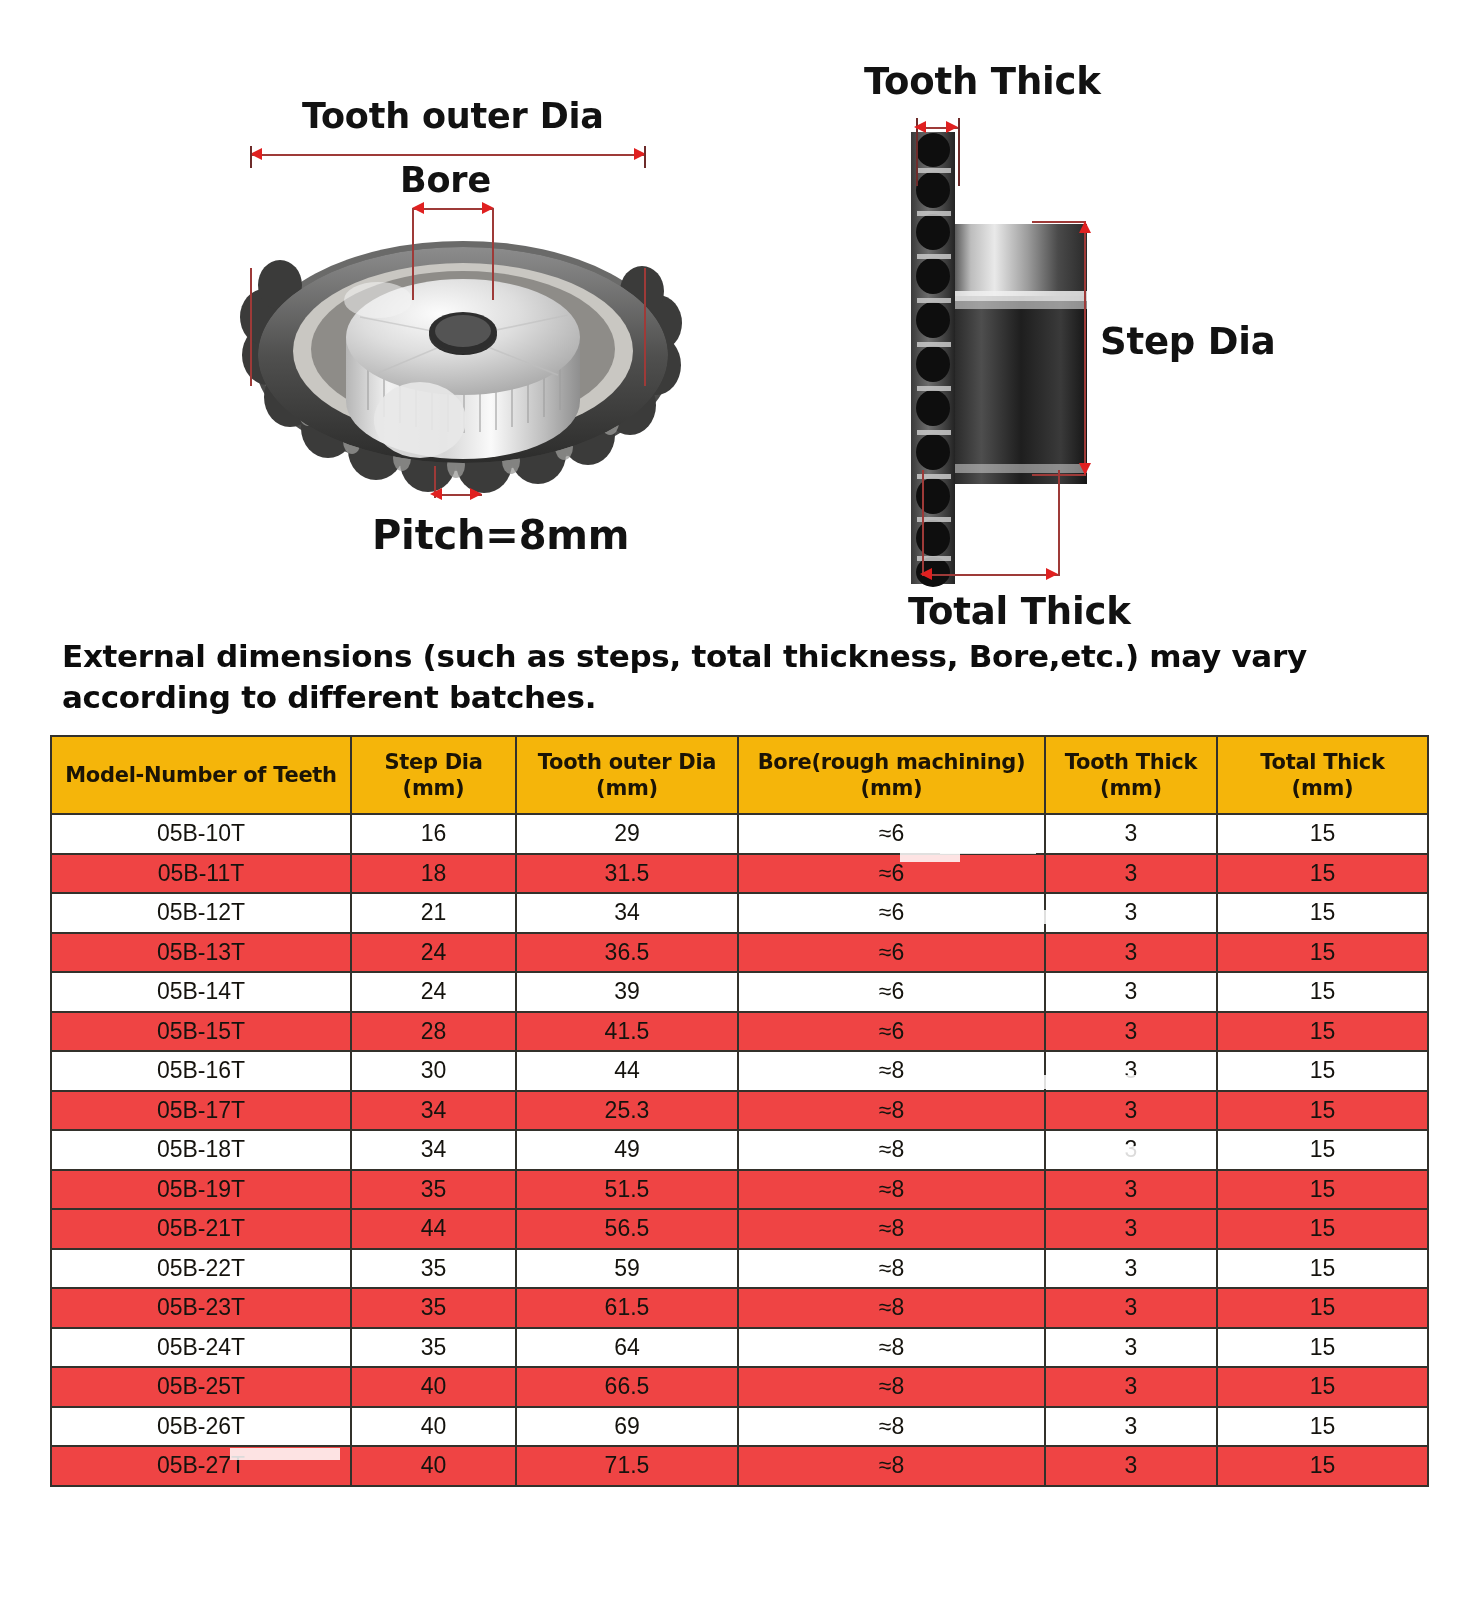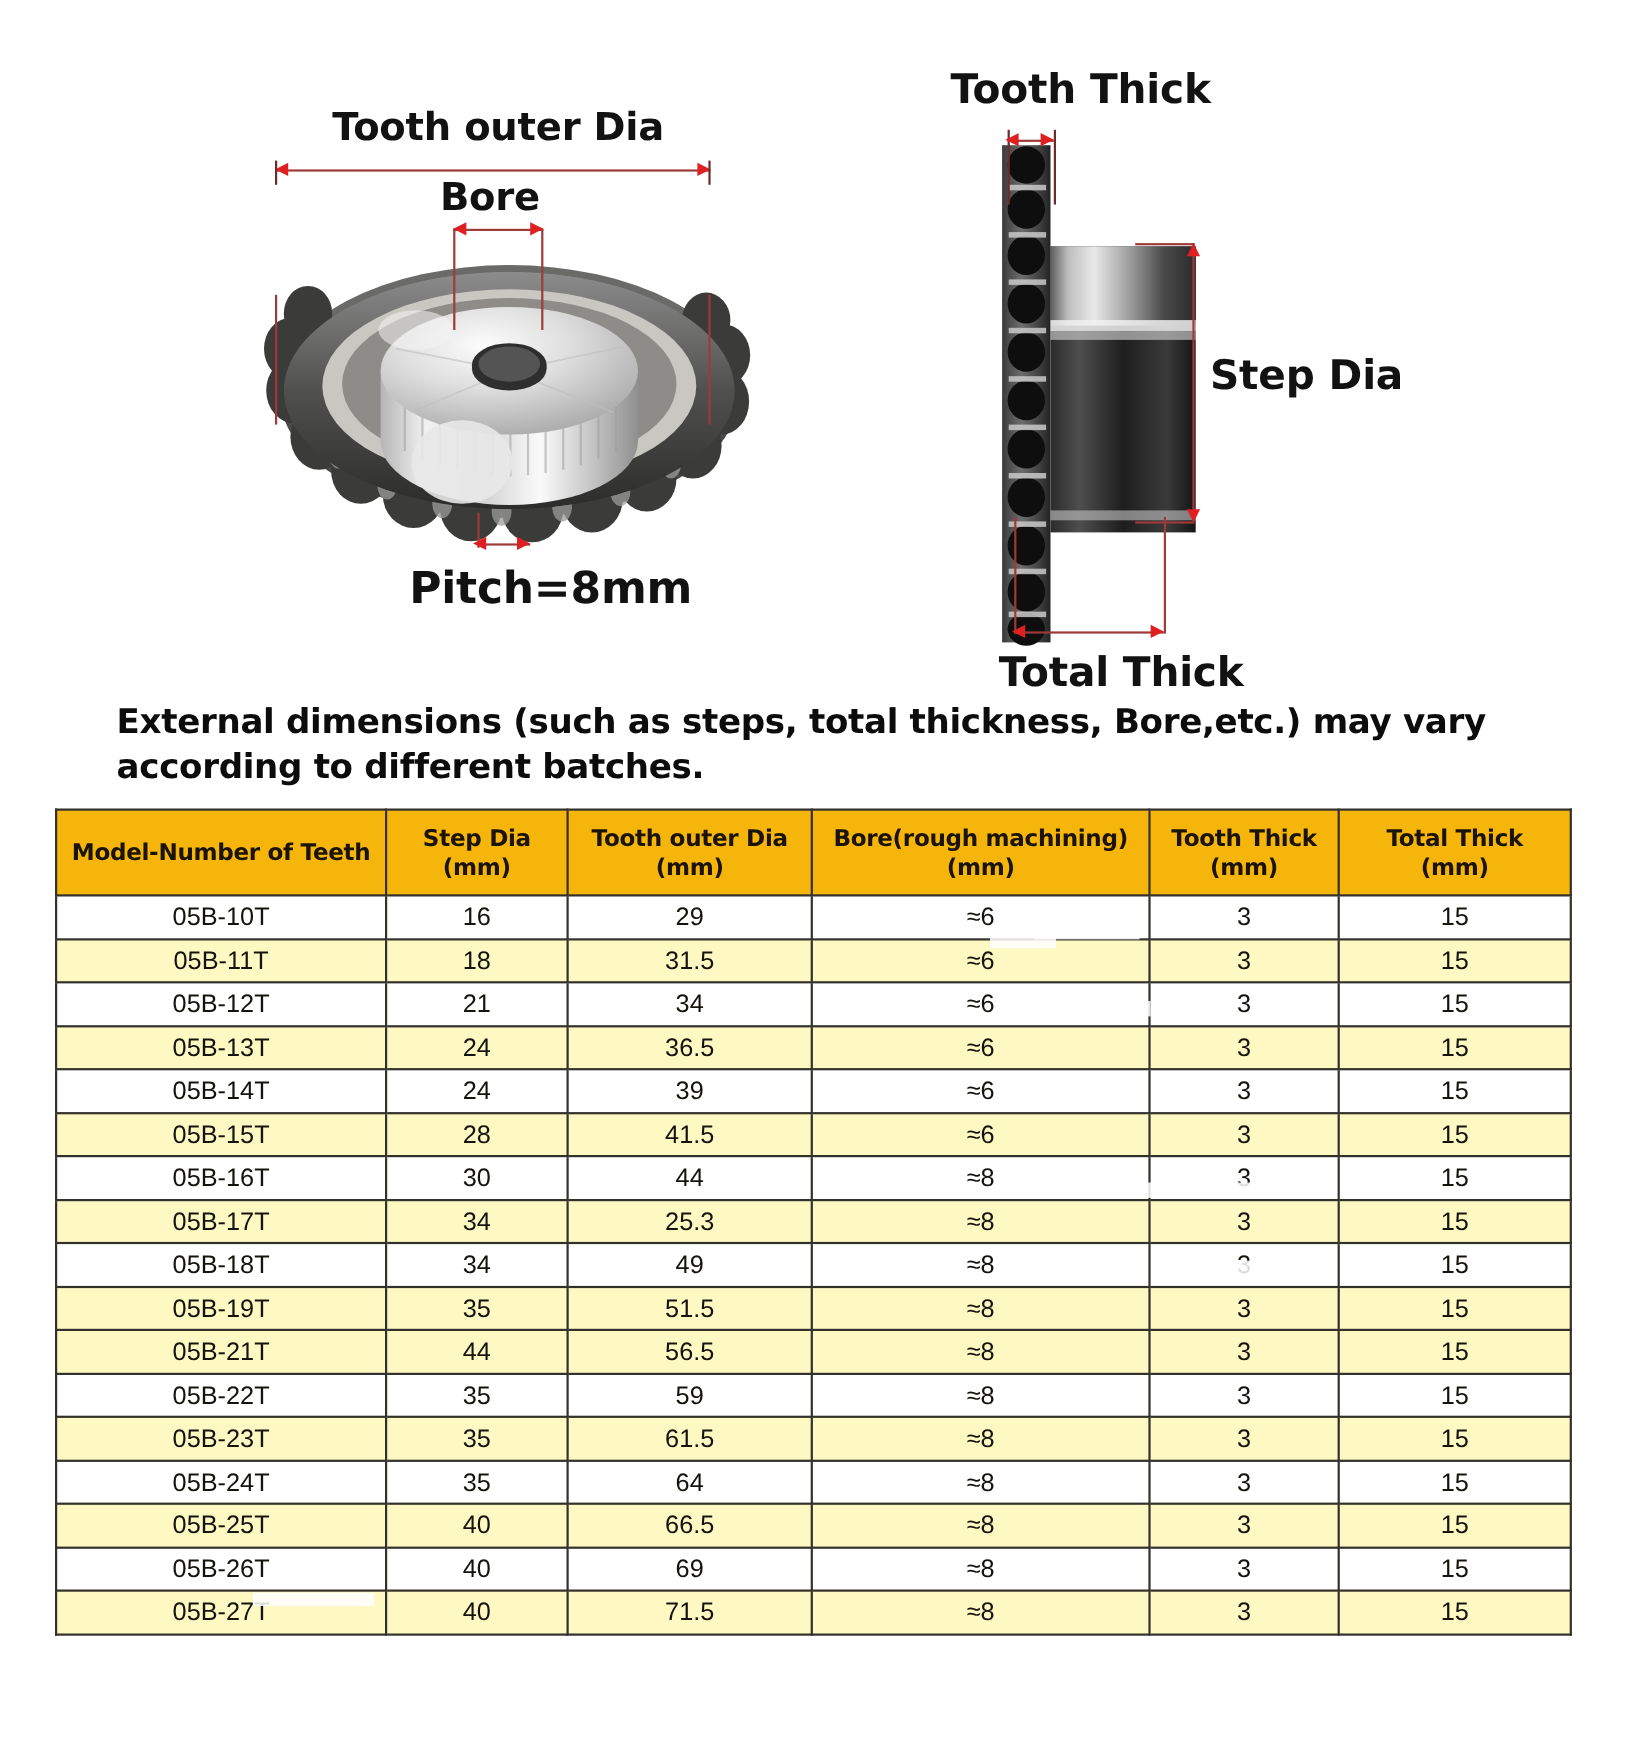--- a/index.html
+++ b/index.html
@@ -75,21 +75,20 @@
     position: absolute;
     left: 62px;
     top: 636px;
     width: 1330px;
     font-family: "DejaVu Sans", sans-serif;
     font-weight: 700;
     font-size: 31px;
     line-height: 1.32;
     color: #0c0c0c;
     letter-spacing: -0.3px;
-    margin-left: 44px;
   }
 
   
   #spec-table-wrap {
     position: absolute;
     left: 50px;
     top: 735px;
     width: 1381px;
   }
   table.spec {
@@ -115,21 +114,21 @@
   }
   table.spec tbody td {
     height: 37.5px;
     font-family: "Liberation Sans", sans-serif;
     font-size: 23px;
     color: #15130e;
     background: #ffffff;
     padding: 0;
   }
   table.spec tbody tr.alt td {
-    background: #fef9c3;
+    background: #ef4444;
   }
 
   .col-model  { width: 300px; }
   .col-step   { width: 165px; }
   .col-outer  { width: 222px; }
   .col-bore   { width: 307px; }
   .col-tthick { width: 172px; }
   .col-total  { width: 211px; }
 
   

